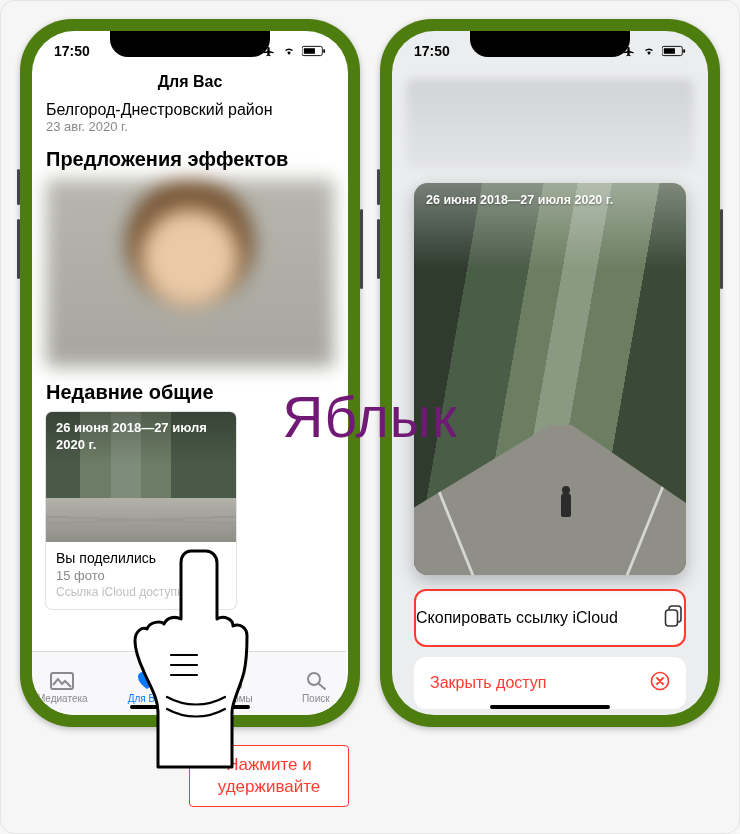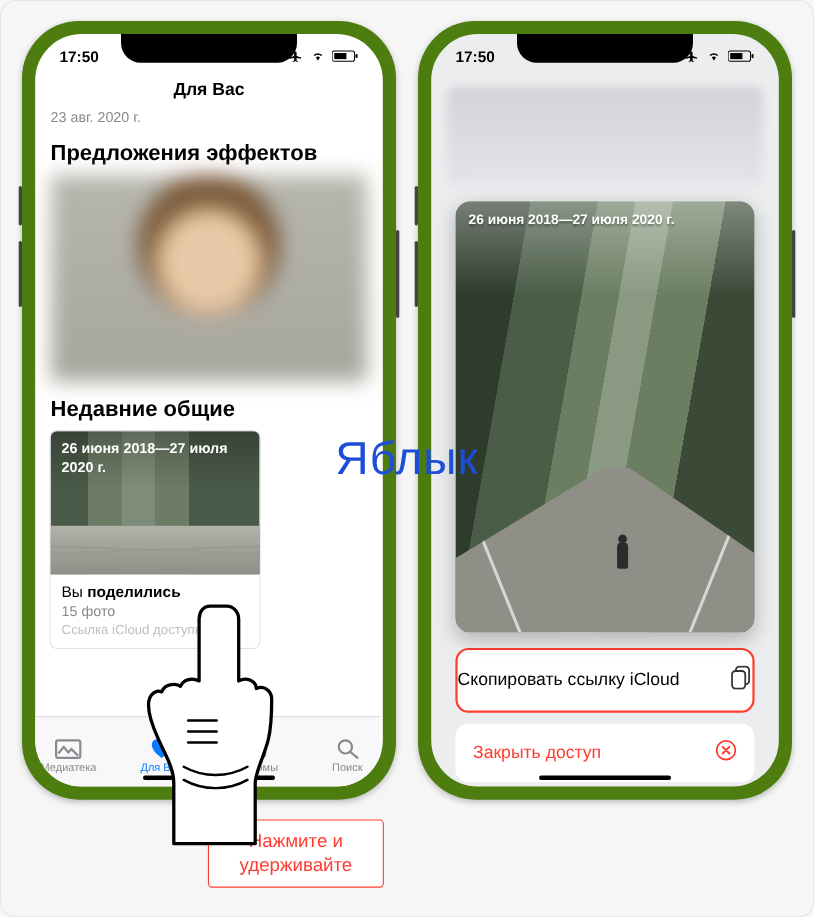--- a/index.html
+++ b/index.html
@@ -86,21 +86,21 @@
   }
   .recent-img::after{
     content:""; position:absolute; left:0; right:0; bottom:0; height:44px;
     background:
       linear-gradient(178deg, transparent 48%, #9a9a93 48% 52%, transparent 52%),
       linear-gradient(2deg,   transparent 48%, #9a9a93 48% 52%, transparent 52%),
       linear-gradient(#b2b2aa,#8f8f88);
   }
   .recent-meta { padding:8px 10px 10px; }
   .recent-meta .l1 { font-size:14px; }
-  .recent-meta .l1 b { font-weight:700; }
+  .recent-meta .l1 b { font-weight:400; }
   .recent-meta .l2 { font-size:13px; color:#8a8a8e; margin-top:2px;}
   .recent-meta .l3 { font-size:12px; color:#bfbfc4; margin-top:2px;}
 
   .tabbar {
     position:absolute; left:0; right:2px; bottom:0; height:64px;
     border-top:1px solid #d9d9de;
     background: rgba(248,248,250,0.96);
     display:flex; justify-content:space-around; align-items:center;
     padding-top:6px;
     gap:24px;
@@ -157,21 +157,21 @@
     padding: 14px 0; font-size:16px;
   }
   .menu-item.copy { border:2px solid #ff3b30; }
   .menu-item.copy .lbl { line-height:1.25; }
   .menu-item.close { margin-top:10px; color:#ff3b30; padding:14px 16px; }
   .copy-icon, .close-x { flex:0 0 auto; }
 
   
   .watermark {
     position:absolute; left:50%; top:50%; transform:translate(-50%,-50%);
-    font-size:42px; color:#1d4ed8; letter-spacing:1px; font-weight:400;
+    font-size:57px; color:#701a75; letter-spacing:1px; font-weight:400;
     pointer-events:none; user-select:none;
   }
   .hand {
     position:absolute; left:132px; top:542px; width:120px; height:230px;
     z-index:200; pointer-events:none;
   }
   .callout {
     position:absolute; left:188px; top:744px; width:160px;
     background:#fff; border:1px solid #ff3b30; border-radius:4px;
     color:#ff3b30; text-align:center; font-size:17px; line-height:1.3;
@@ -200,20 +200,21 @@
               <rect x="0" y="1" width="22" height="10" rx="2" fill="none" stroke="#000" stroke-width="1"></rect>
               <rect x="2" y="3" width="12" height="6" fill="#000"></rect>
               <rect x="23" y="4" width="2" height="4" rx="1" fill="#000"></rect>
             </svg>
         </span>
       </div>
 
       <div class="navtitle">Для Вас</div>
 
       <div class="content">
+        <div class="loc-title">Белгород-Днестровский район</div>
         <div class="loc-date">23 авг. 2020 г.</div>
 
         <div class="sec-title">Предложения эффектов</div>
         <div class="effects-img"></div>
 
         <div class="sec-title">Недавние общие</div>
         <div class="recent-card">
           <div class="recent-img">
             <span>26 июня 2018—27 июля 2020 г.</span>
           </div>

